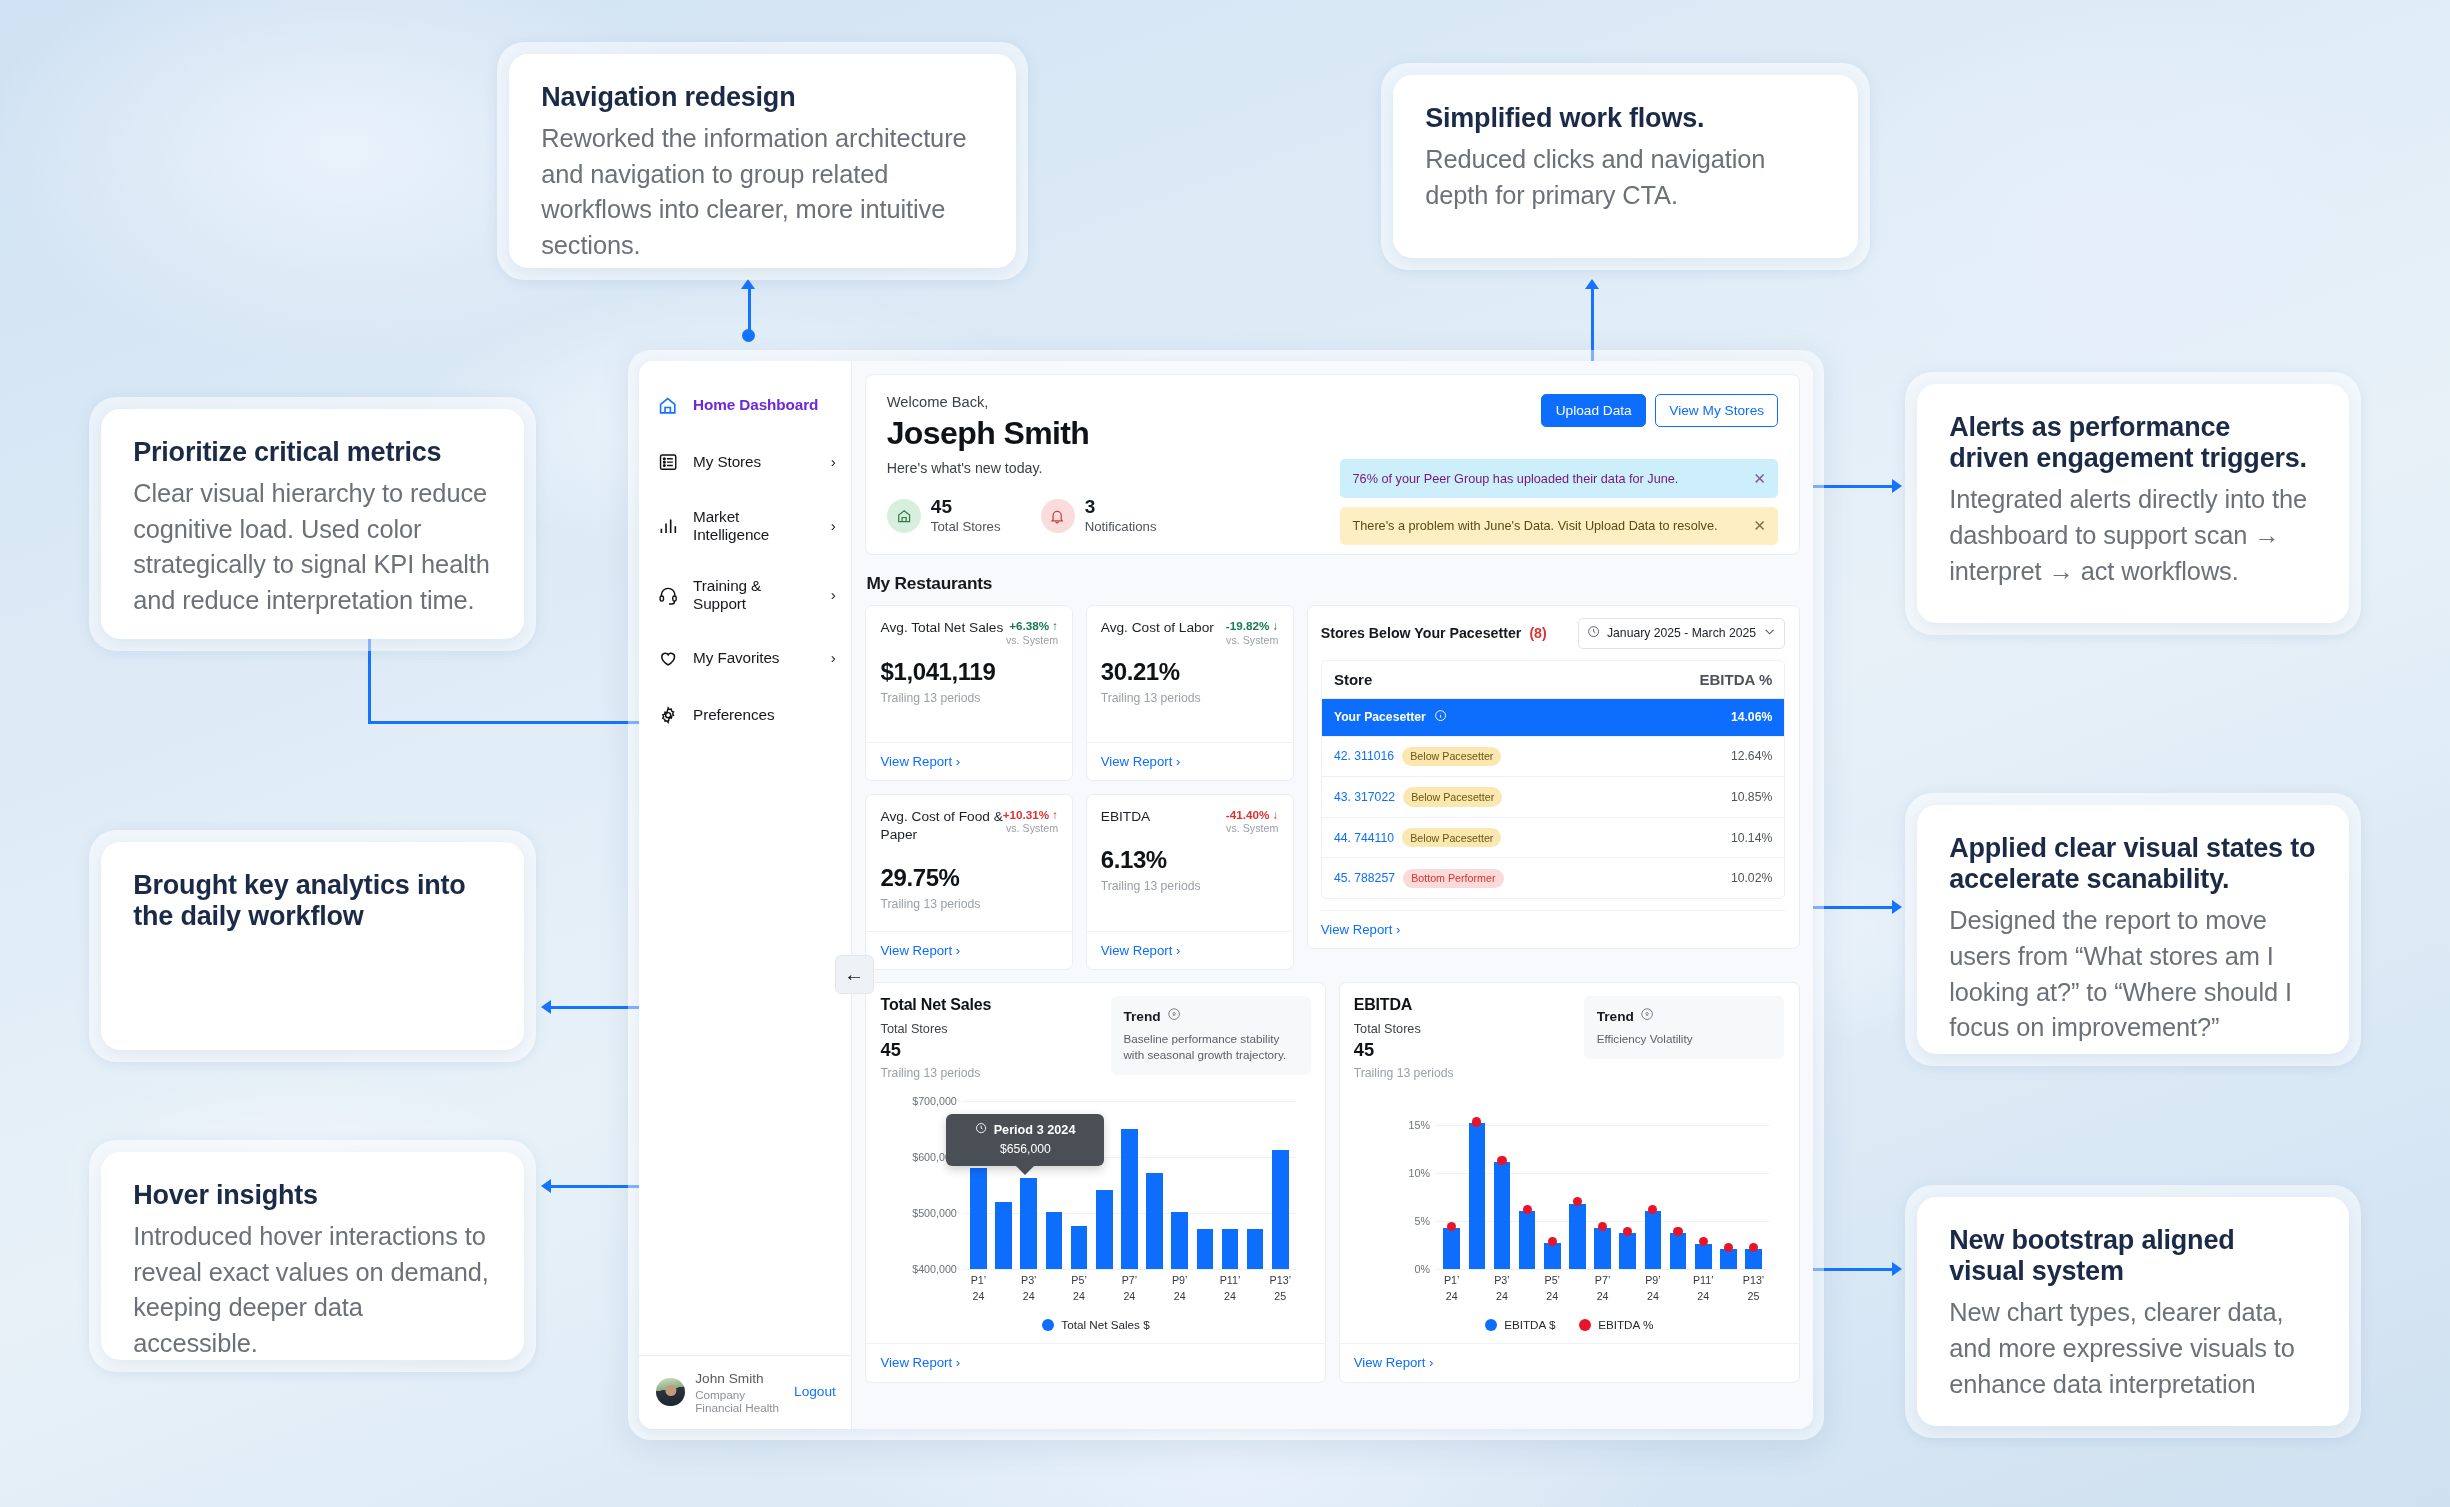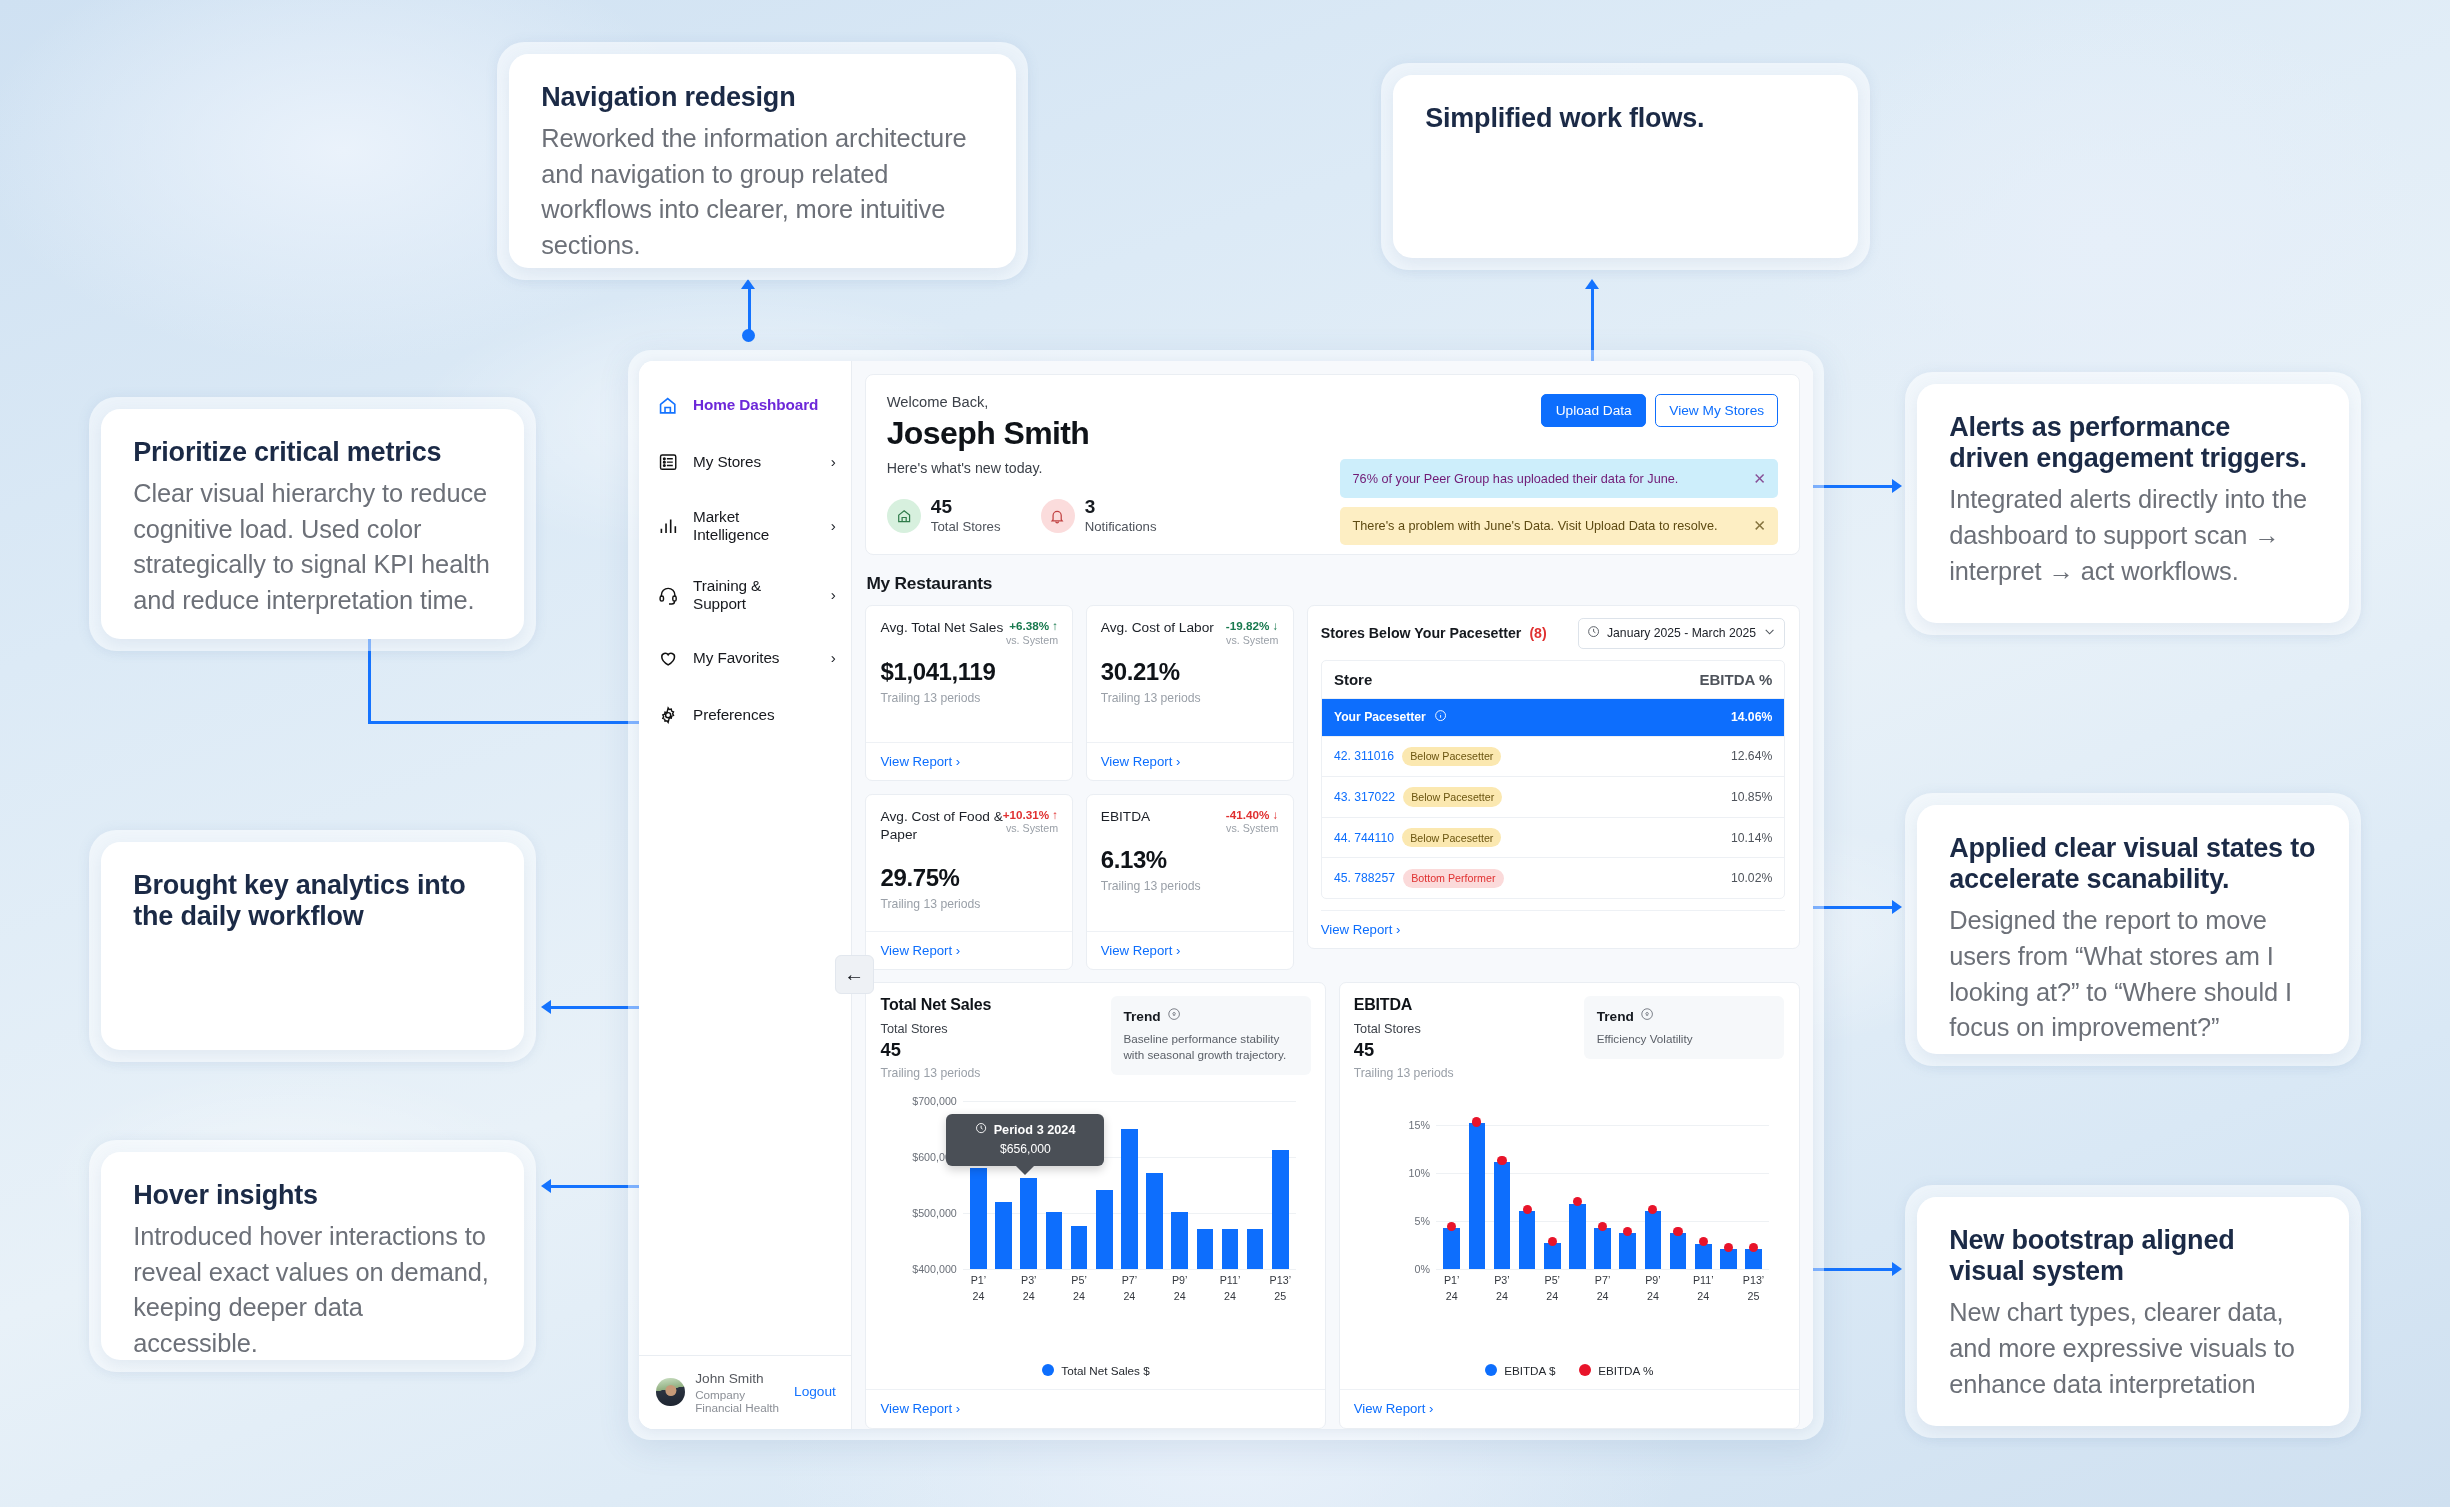--- a/index.html
+++ b/index.html
@@ -167,21 +167,21 @@
   .plot{ position:relative; height:168px; margin:21.4px 15.3px 0 15.3px;}
   .yaxis{ position:absolute; left:0; top:0; bottom:0; width:67px;}
   .ytick{ position:absolute; right:6.1px; font-size:10.7px; color:#6b7079; transform:translateY(-50%); white-space:nowrap;}
   .gl{ position:absolute; left:67px; right:0; height:0.5px; background:#eef1f4;}
   .bars{ position:absolute; left:70px; right:3.1px; top:0; bottom:0; display:flex; align-items:flex-end; gap:0;}
   .bslot{ flex:1; display:flex; justify-content:center; align-items:flex-end; height:100%;}
   .bar{ width:66%; background:#0d6efd;}
   .xaxis{ position:absolute; left:70px; right:3.1px; top:171px; display:flex;}
   .xt{ flex:1; text-align:center; font-size:10.7px; color:#34383f; line-height:1.5;}
   .legend{ display:flex; justify-content:center; gap:23.4px; margin-top:49px; }
-  .lg{ display:flex;align-items:flex-start;gap:7.1px;font-size:11.7px;color:#24282e;margin-top:46px;}
+  .lg{ display:flex;align-items:flex-end;gap:7.1px;font-size:11.7px;color:#24282e;}
   .lgd{ width:12.2px;height:12.2px;border-radius:50%;}
   .chart-foot{ border-top:0.5px solid #eef1f5; padding:11.2px 14.2px; margin-top:12.2px;}
 
   .tip{
     position:absolute; background:#4a4f56; color:#fff; border-radius:6.1px; padding:8.1px 11.2px 9.2px 11.2px;
     z-index:5; box-shadow:0 3.1px 9.2px rgba(0,0,0,.18); text-align:center;
   }
   .tip .t1{ font-size:12.7px; font-weight:700; display:flex;align-items:center;gap:6.1px; justify-content:center;}
   .tip .t2{ font-size:12.2px; margin-top:5.1px;}
   .tip:after{ content:""; position:absolute; left:50%; bottom:-9.2px; transform:translateX(-50%);
@@ -228,20 +228,21 @@
   <div class="note" style="left:497px;top:42px;width:531px;height:238px;">
     <div class="note-inner">
       <h3>Navigation redesign</h3>
       <p>Reworked the information architecture and navigation to group related workflows  into clearer, more intuitive sections.</p>
     </div>
   </div>
 
   <div class="note" style="left:1336px;top:63px;width:489px;height:207px;margin-left:45px;">
     <div class="note-inner">
       <h3>Simplified work flows.</h3>
+      <p>Reduced clicks and navigation depth for primary CTA.</p>
     </div>
   </div>
 
   <div class="note" style="left:89px;top:397px;width:447px;height:254px;">
     <div class="note-inner">
       <h3>Prioritize critical metrics</h3>
       <p>Clear visual hierarchy to reduce cognitive load. Used color strategically to signal KPI health and reduce interpretation time.</p>
     </div>
   </div>
 

